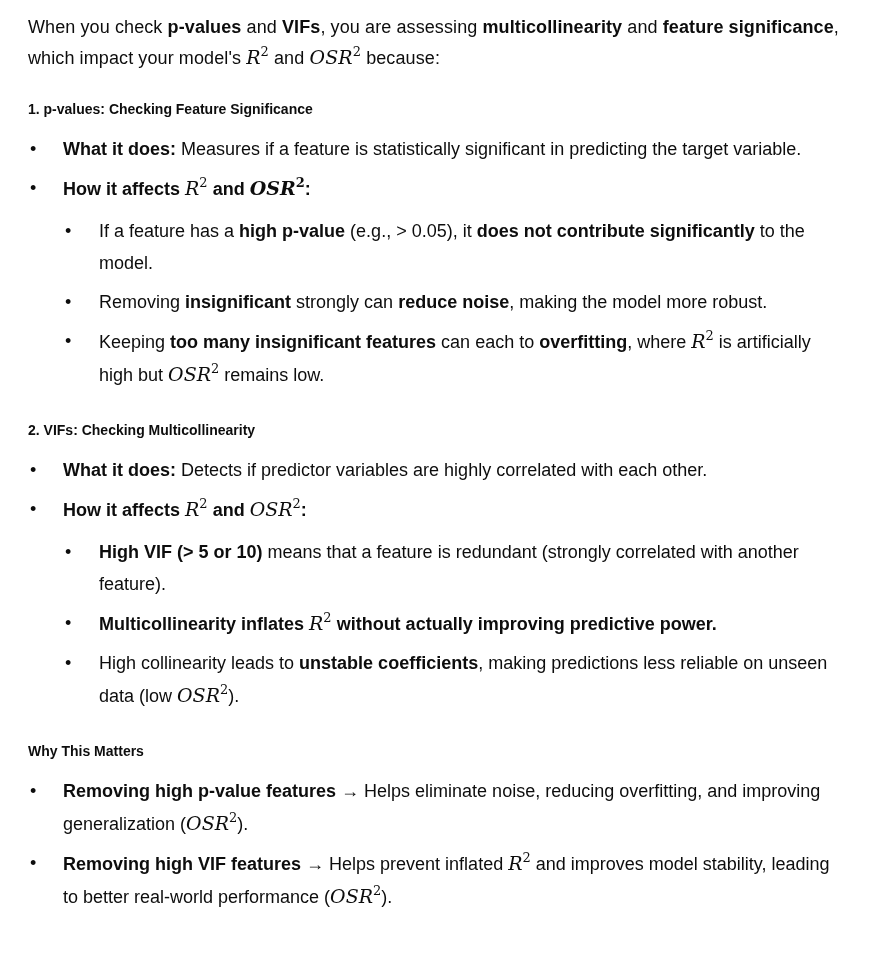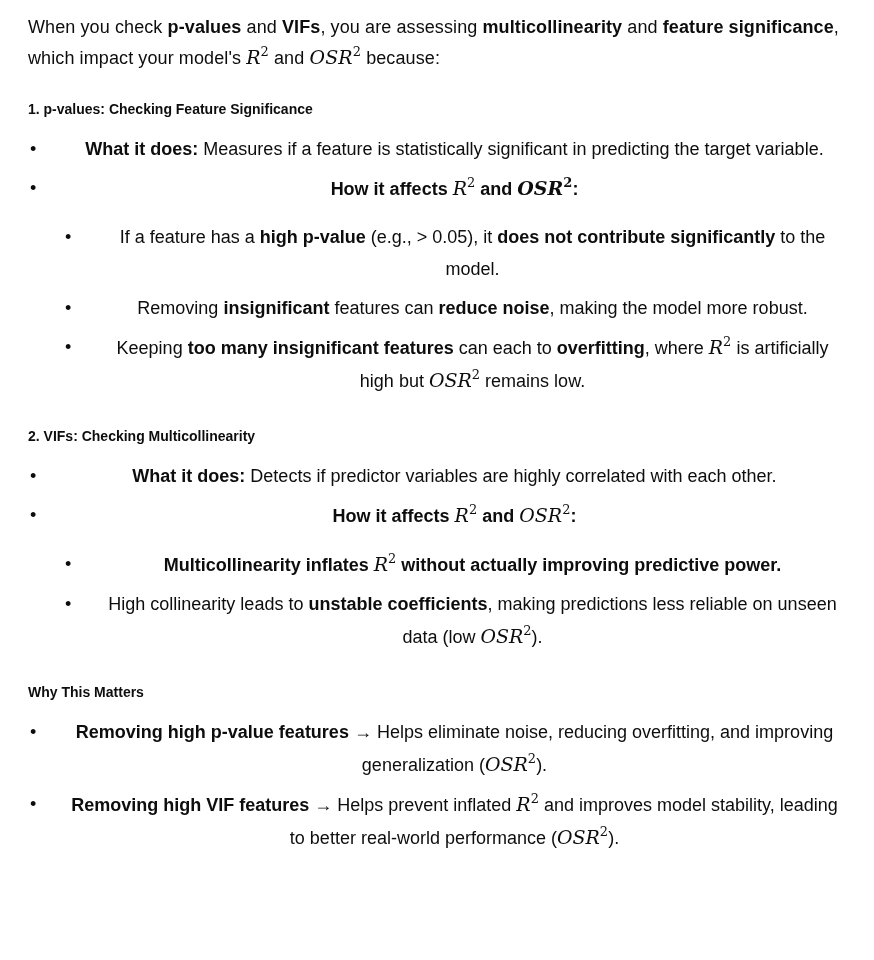--- a/index.html
+++ b/index.html
@@ -5,23 +5,23 @@
   html, body { margin: 0; padding: 0; background: #ffffff; }
   body {
     width: 874px; height: 960px; overflow: hidden;
     font-family: "Liberation Sans", "DejaVu Sans", sans-serif;
     color: #0d0d0d; font-size: 18px;
   }
   .doc { padding: 12px 28px 0 28px; }
   p.intro { margin: 0 0 22px 0; line-height: 30px; letter-spacing: 0.1px; }
   h3 { font-size: 14px; font-weight: bold; margin: 0 0 10px 0; line-height: 28px; }
   ul { list-style: none; margin: 0; padding: 0; }
-  ul.l1 > li { position: relative; padding-left: 35px; line-height: 32px; margin-bottom: 7px; text-align: center; }
+  ul.l1 > li { position: relative; padding-left: 35px; line-height: 32px; margin-bottom: 7px; }
   ul.l1 > li::before { content: "•"; position: absolute; left: 2px; top: 0; font-size: 18px; }
-  ul.l2 { margin-top: 16px; }
+  ul.l2 { margin-top: 10px; }
   ul.l2 > li { position: relative; padding-left: 71px; margin-left: -35px; line-height: 32px; margin-bottom: 7px; }
   ul.l2 > li::before { content: "•"; position: absolute; left: 37px; top: 0; font-size: 18px; }
   .math { font-family: "DejaVu Serif", "Liberation Serif", serif; font-style: italic; font-size: 19px; }
   .math sup { font-style: normal; font-size: 13px; vertical-align: 8px; line-height: 0; }
   b { font-weight: bold; }
   .sec { margin-bottom: 25px; }
 </style>
 </head>
 <body>
 
@@ -29,33 +29,34 @@
 
   <p class="intro"><span>When you check </span><b>p-values</b><span> and </span><b>VIFs</b><span>, you are assessing </span><b>multicollinearity</b><span> and </span><b>feature significance</b><span>, which impact your model's </span><span class="math"><span>R</span><sup>2</sup></span><span> and </span><span class="math"><span>OSR</span><sup>2</sup></span><span> because:</span></p>
 
   <div class="sec">
     <h3>1. p-values: Checking Feature Significance</h3>
     <ul class="l1">
       <li><b>What it does:</b><span> Measures if a feature is statistically significant in predicting the target variable.</span></li>
       <li><b><span>How it affects </span><span class="math" style="font-weight:normal">R<sup>2</sup></span><span> and </span><span class="math" style="font-weight:bold">OSR<sup>2</sup></span><span>:</span></b>
         <ul class="l2">
           <li><span>If a feature has a </span><b>high p-value</b><span> (e.g., &gt; 0.05), it </span><b>does not contribute significantly</b><span> to the model.</span></li>
-          <li><span>Removing </span><b>insignificant</b><span> features can </span><b>reduce noise</b><span>, making the model more robust.</span></li>
+          <li><span>Removing </span><b>insignificant</b><span> strongly can </span><b>reduce noise</b><span>, making the model more robust.</span></li>
           <li><span>Keeping </span><b>too many insignificant features</b><span> can each to </span><b>overfitting</b><span>, where </span><span class="math">R<sup>2</sup></span><span> is artificially high but </span><span class="math">OSR<sup>2</sup></span><span> remains low.</span></li>
         </ul>
       </li>
     </ul>
   </div>
 
   <div class="sec">
     <h3>2. VIFs: Checking Multicollinearity</h3>
     <ul class="l1">
       <li><b>What it does:</b><span> Detects if predictor variables are highly correlated with each other.</span></li>
       <li><b><span>How it affects </span><span class="math" style="font-weight:normal">R<sup>2</sup></span><span> and </span><span class="math" style="font-weight:normal">OSR<sup>2</sup></span><span>:</span></b>
         <ul class="l2">
+          <li><b>High VIF (&gt; 5 or 10)</b><span> means that a feature is redundant (strongly correlated with another feature).</span></li>
           <li><b><span>Multicollinearity inflates </span><span class="math" style="font-weight:normal">R<sup>2</sup></span><span> without actually improving predictive power.</span></b></li>
           <li><span>High collinearity leads to </span><b>unstable coefficients</b><span>, making predictions less reliable on unseen data (low </span><span class="math">OSR<sup>2</sup></span><span>).</span></li>
         </ul>
       </li>
     </ul>
   </div>
 
   <div class="sec">
     <h3>Why This Matters</h3>
     <ul class="l1">

